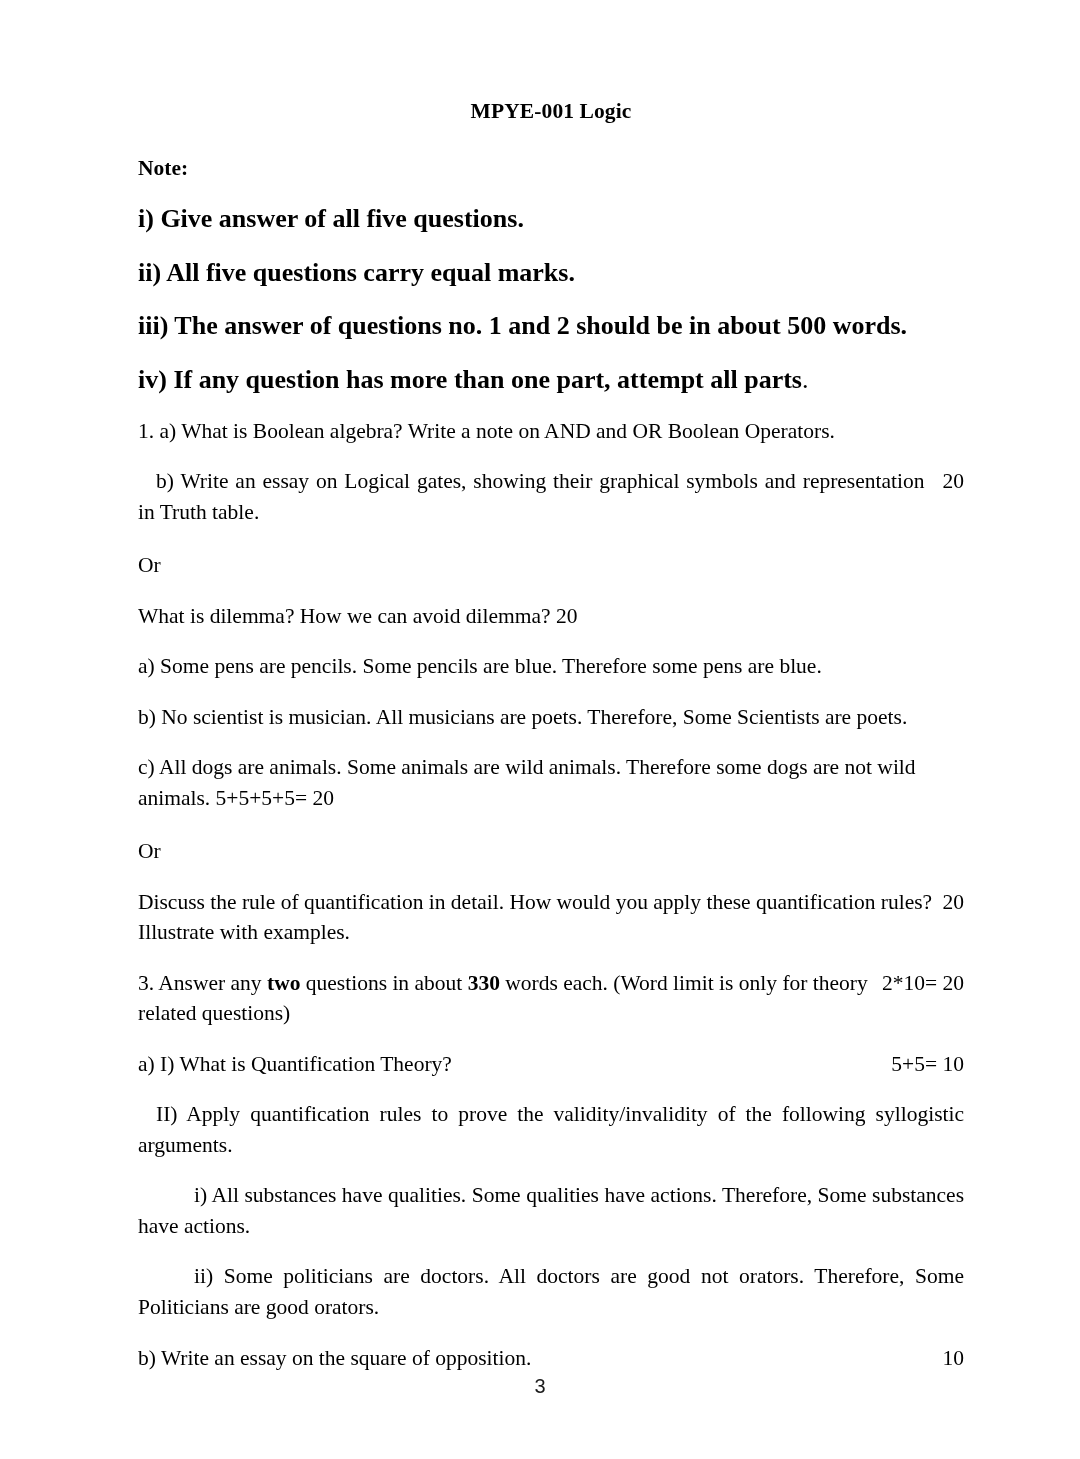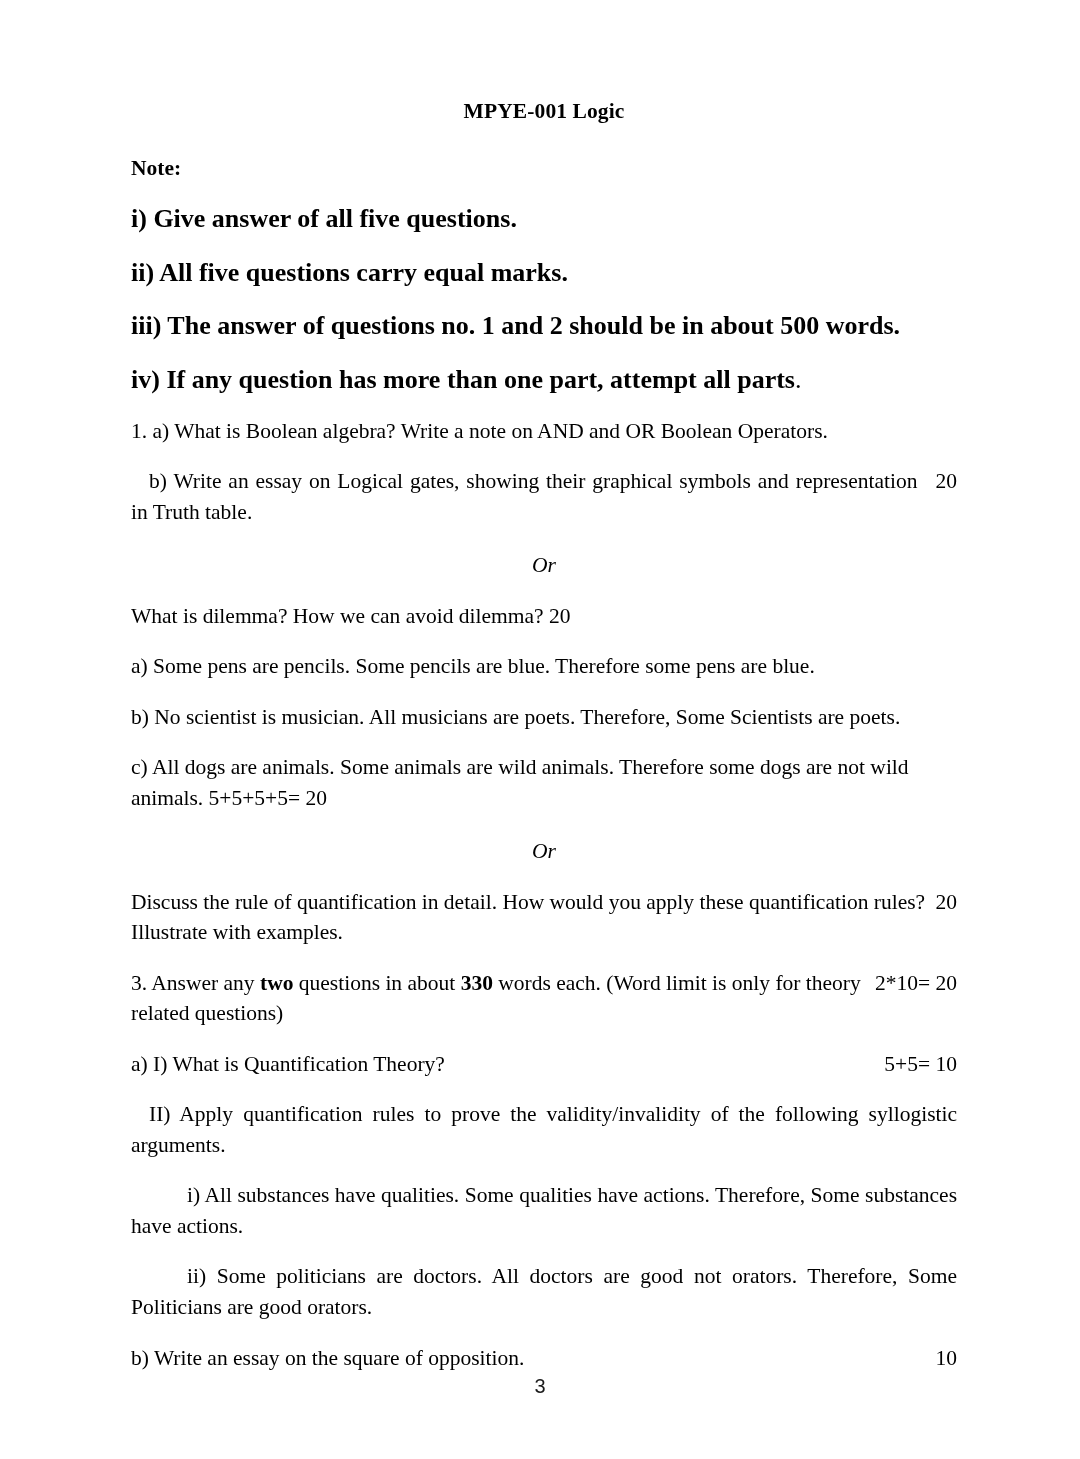--- a/index.html
+++ b/index.html
@@ -11,21 +11,21 @@
   body {
     width: 1080px;
     height: 1459px;
     position: relative;
     font-family: "Liberation Serif", "DejaVu Serif", serif;
     color: #000000;
     overflow: hidden;
   }
   .page {
     position: absolute;
-    left: 131px;
+    left: 138px;
     top: 0;
     width: 826px;
     height: 1459px;
   }
   .doc-title {
     text-align: center;
     font-weight: bold;
     font-size: 21.5px;
     line-height: 1.2;
     margin: 0;
@@ -54,23 +54,21 @@
     padding-top: 20px;
     text-align: left;
   }
   .para.justify {
     text-align: justify;
     text-justify: inter-word;
   }
   .para.indent-sm { text-indent: 18px; }
   .para.indent-lg { text-indent: 56px; }
   .para.center {
-    text-align: center;
     text-indent: 0;
-    font-style: italic;
   }
   .gap-or { padding-top: 23px; }
 
   
   .with-marks {
     position: relative;
   }
   .marks-inline {
     float: right;
     font-size: 21.5px;

